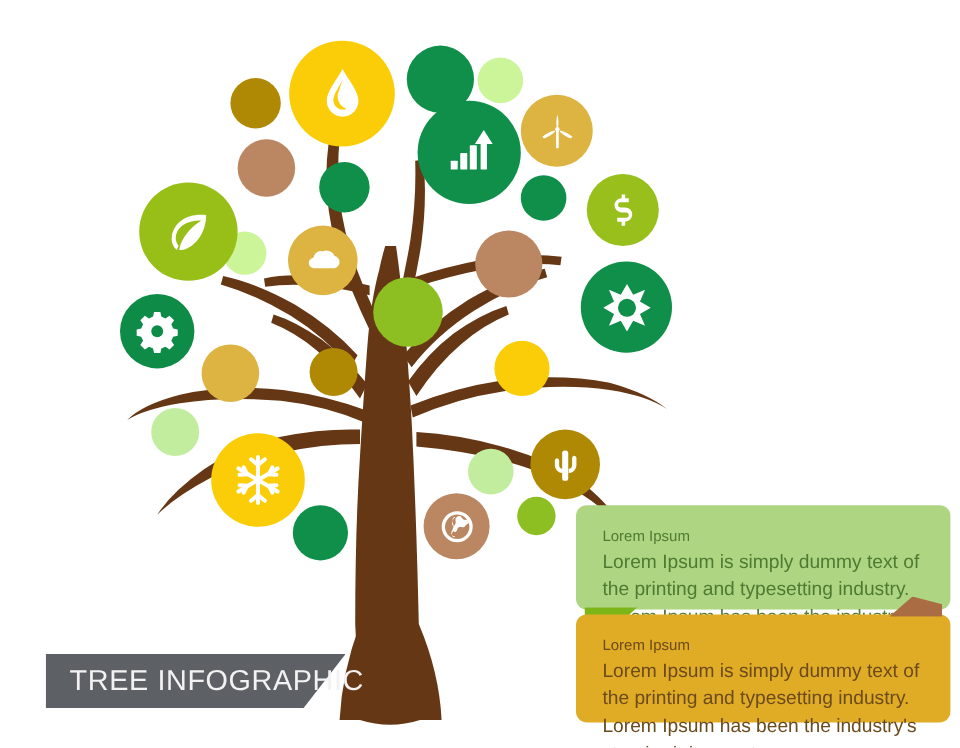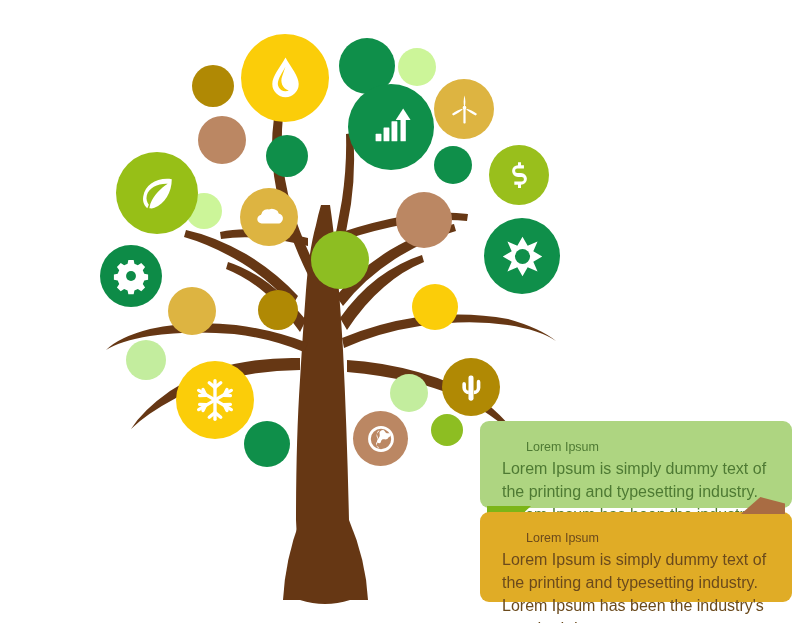--- a/index.html
+++ b/index.html
@@ -56,21 +56,20 @@
   .callout {
     position: absolute;
     border-radius: 9px;
     box-sizing: border-box;
     padding: 18px 22px 14px 22px;
   }
   .callout .callout-title {
     font-size: 12.5px;
     line-height: 1.35;
     margin-bottom: 1px;
-    margin-left: 24px;
   }
   .callout .callout-body {
     font-size: 16px;
     line-height: 1.45;
     max-width: 268px;
   }
   #callout-green {
     left: 480px;
     top: 421px;
     width: 312px;
@@ -310,20 +309,24 @@
                 <path d="M46 26 c-6 4 -10 10 -9 16 c1 6 6 8 5 14 c-1 6 -6 8 -5 14 c1 5 5 7 8 4
                          c-8 -1 -11 -6 -9 -12 c2 -6 7 -9 5 -16 c-2 -7 -6 -12 1 -20 Z"></path>
                 <path d="M58 24 c4 3 5 8 9 9 c5 1 8 -2 11 2 c3 4 -1 7 -4 9 c-4 2 -3 6 -8 7
                          c-5 1 -9 -2 -13 1 c-4 3 -2 8 -6 10 c-4 2 -8 -1 -8 -6 c0 -6 5 -8 7 -14
                          c2 -6 -3 -11 2 -15 c3 -3 7 -4 10 -3 Z"></path>
           </svg>
         </span>
       </div>
     </div>
 
+  <div id="title-banner">
+    <div class="banner-shape" style="background: rgb(93, 97, 102);"></div>
+    <div class="banner-label" style="color: rgb(242, 242, 242);">TREE INFOGRAPHIC</div>
+  </div>
 
   <div class="callout" id="callout-green" style="background: rgb(174, 213, 129);">
     <div class="tail" style="background: rgb(124, 181, 24);"></div>
     <div class="callout-title" style="color: rgb(78, 122, 51);">Lorem Ipsum</div>
     <div class="callout-body" style="color: rgb(78, 122, 51);">Lorem Ipsum is simply dummy text of the printing and typesetting industry. Lorem Ipsum has been the industry's standard dummy tex</div>
   </div>
 
   <div class="callout" id="callout-gold" style="background: rgb(224, 172, 38);">
     <div class="tail" style="background: rgb(169, 108, 67);"></div>
     <div class="callout-title" style="color: rgb(107, 74, 28);">Lorem Ipsum</div>

